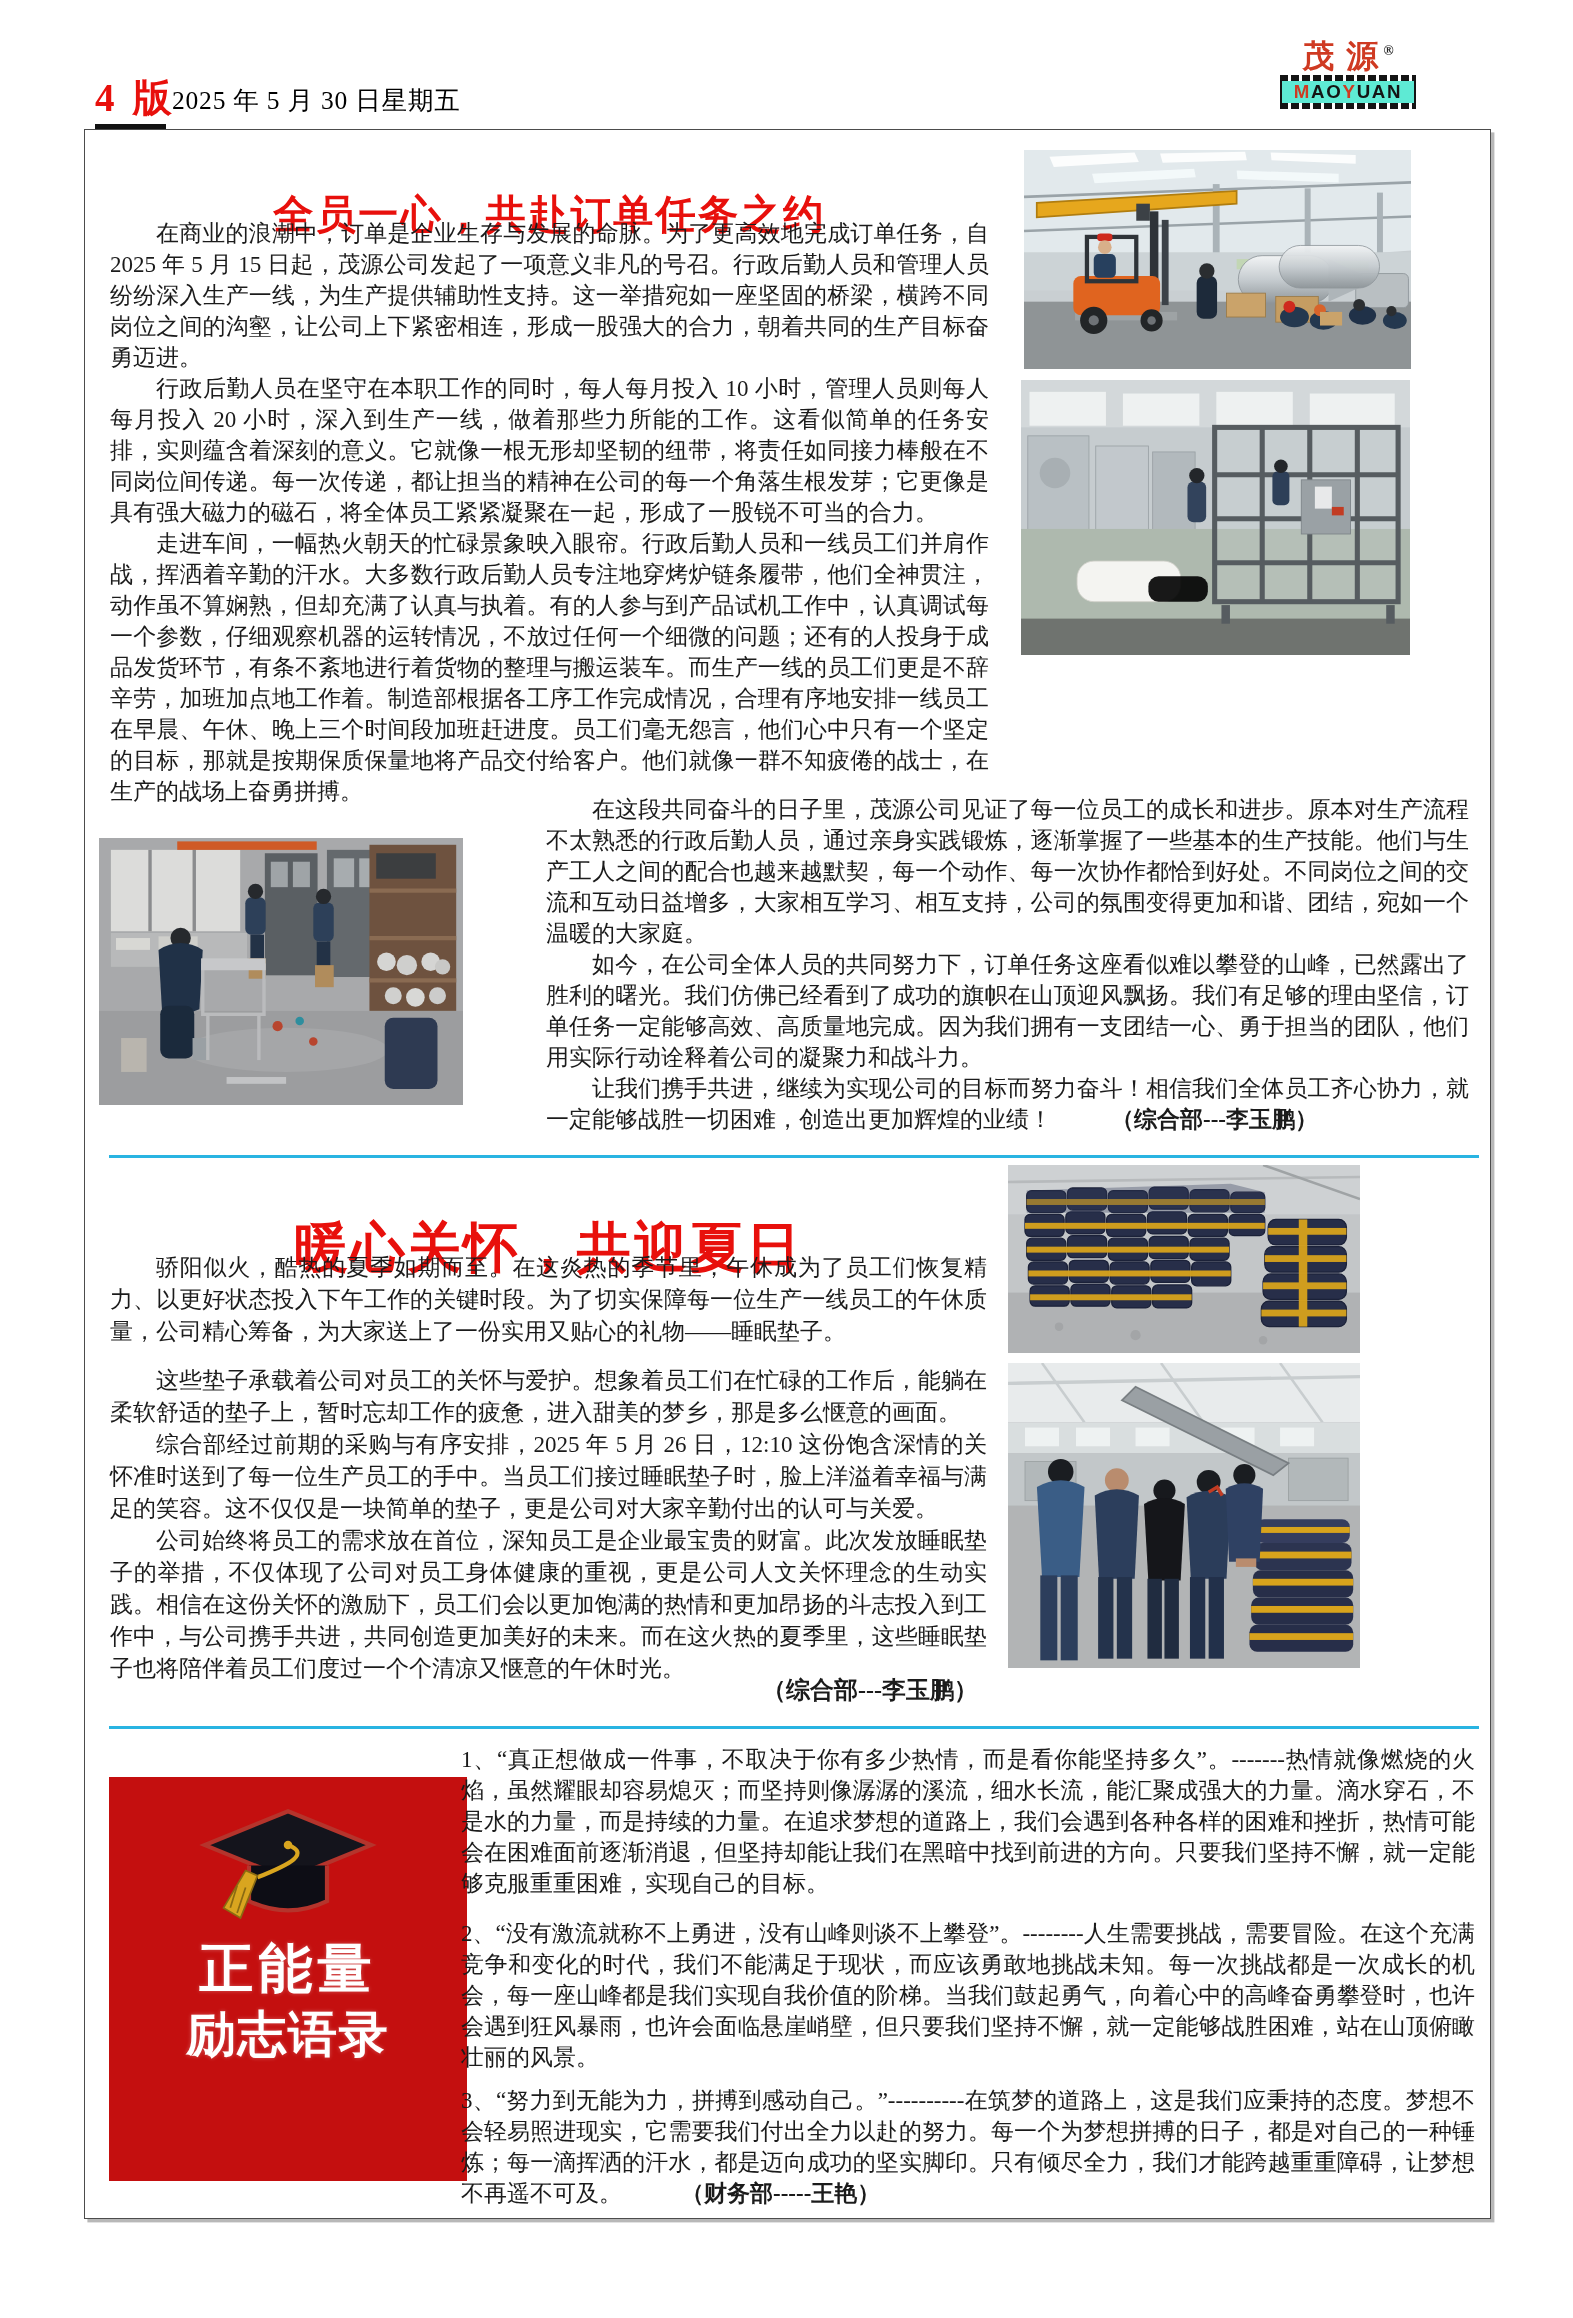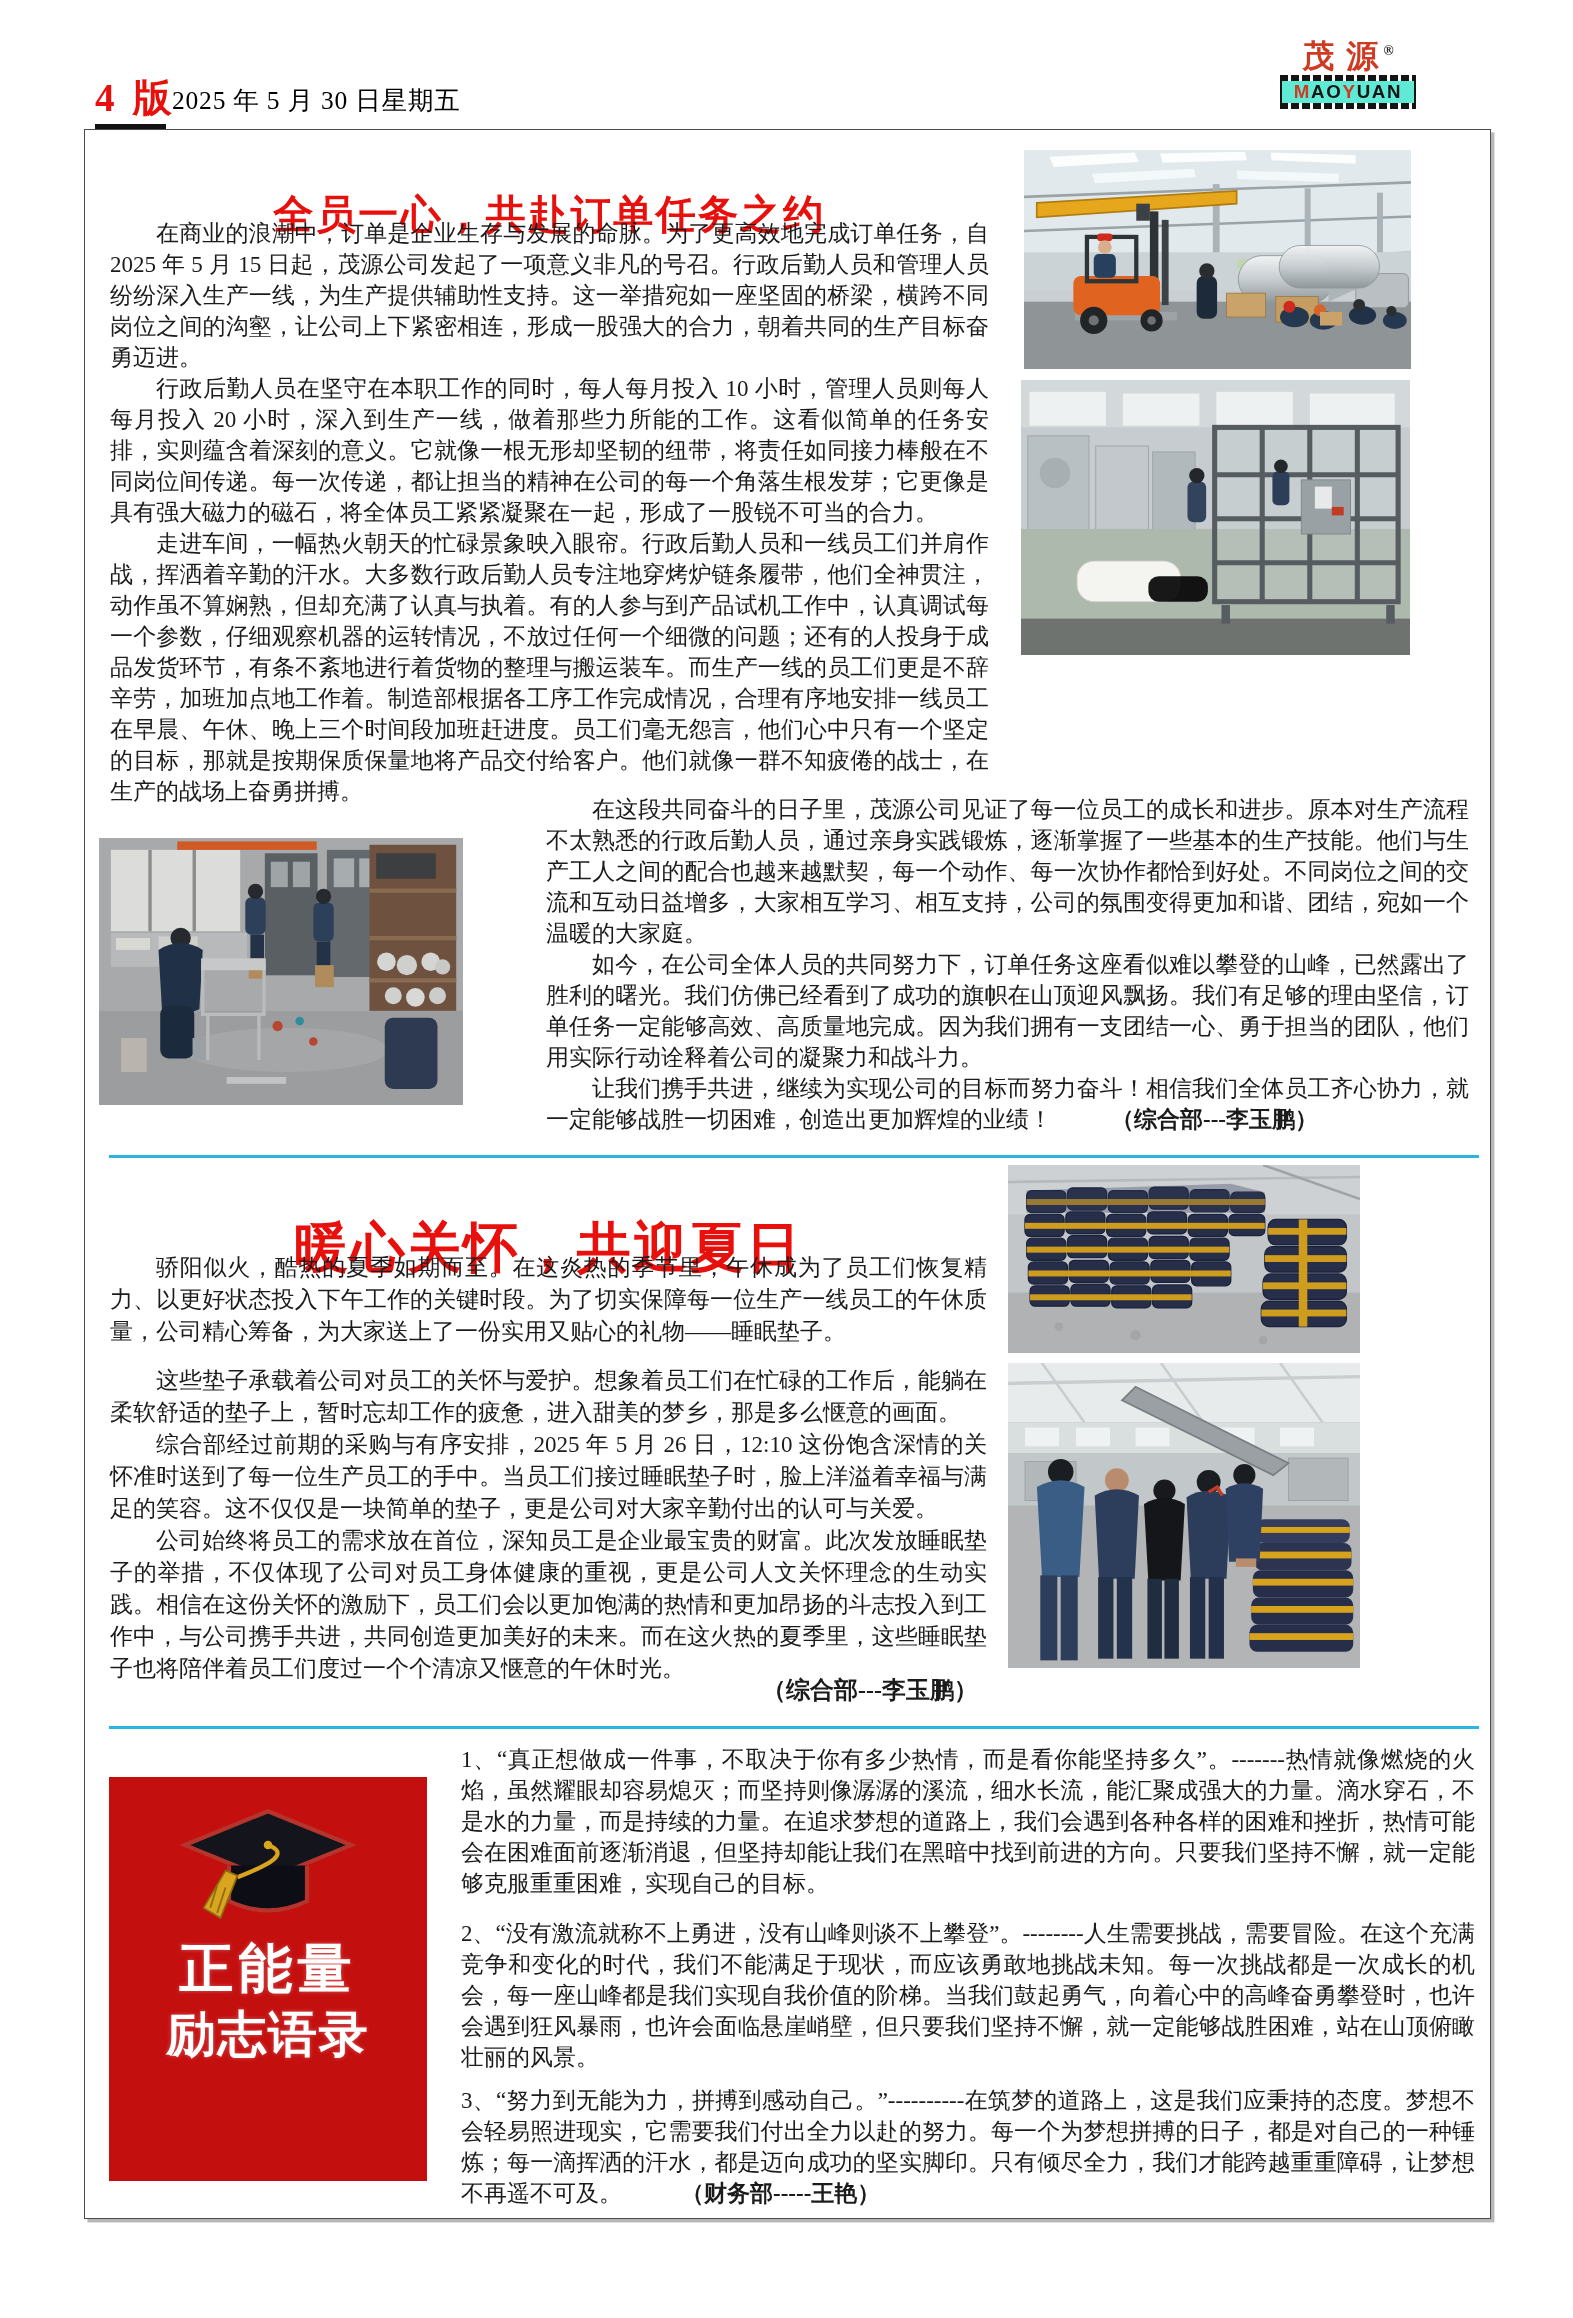--- a/index.html
+++ b/index.html
@@ -41,21 +41,21 @@
   
   .divider{height:3.4px;background:var(--divider_cyan);}
   .dv1{left:109px;top:1155px;width:1370px;}
   .dv2{left:109px;top:1726px;width:1370px;}
   
   .quotes{left:461px;top:1744px;width:1014px;}
   .quotes p{margin:0;text-align:justify;font-size:23px;line-height:31px;text-indent:0;}
   .quotes p.q2{margin-top:19px;}
   .quotes p.q3{margin-top:12px;}
   
-  .motivation{left:109px;top:1777px;width:318px;height:404px;background:var(--box_red);
+  .motivation{left:109px;top:1777px;width:358px;height:404px;background:var(--box_red);
               display:flex;flex-direction:column;align-items:center;}
   .motivation svg{margin-top:24px;}
   .mline{color:#fff;font-weight:bold;font-size:54px;line-height:66px;letter-spacing:5.1px;
          font-family:"Liberation Sans",sans-serif;text-shadow:0 0 4.2px rgba(255,255,255,.3);}
   .mline.l2{font-size:49px;letter-spacing:1.7px;}
   
   figure{margin:0;padding:0;}
   figure svg{display:block;width:100%;height:100%;}
   .phA{left:1024px;top:150px;width:387px;height:219px;}
   .phB{left:1021px;top:380px;width:389px;height:275px;}

